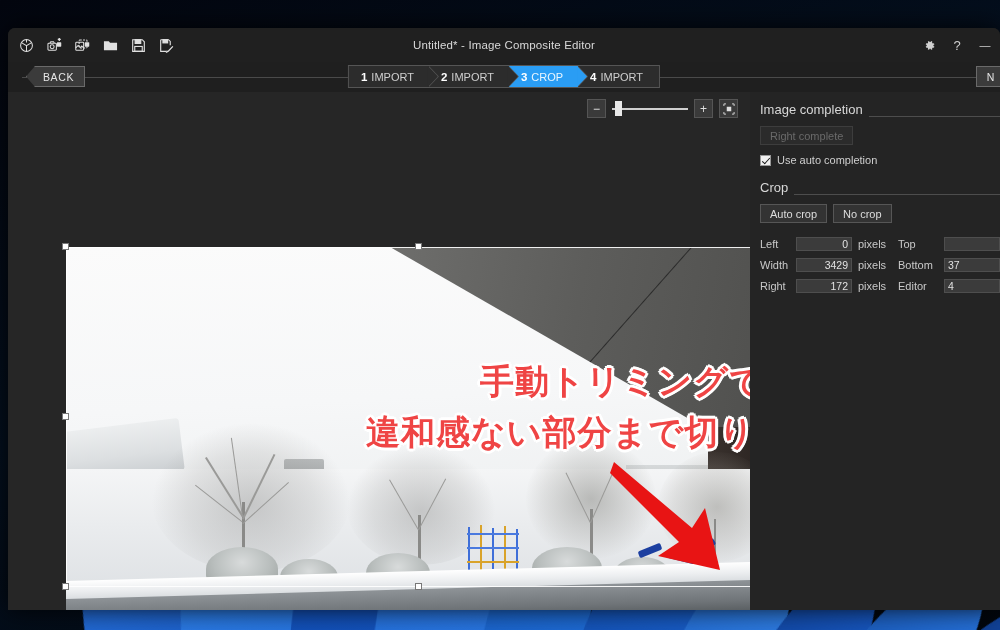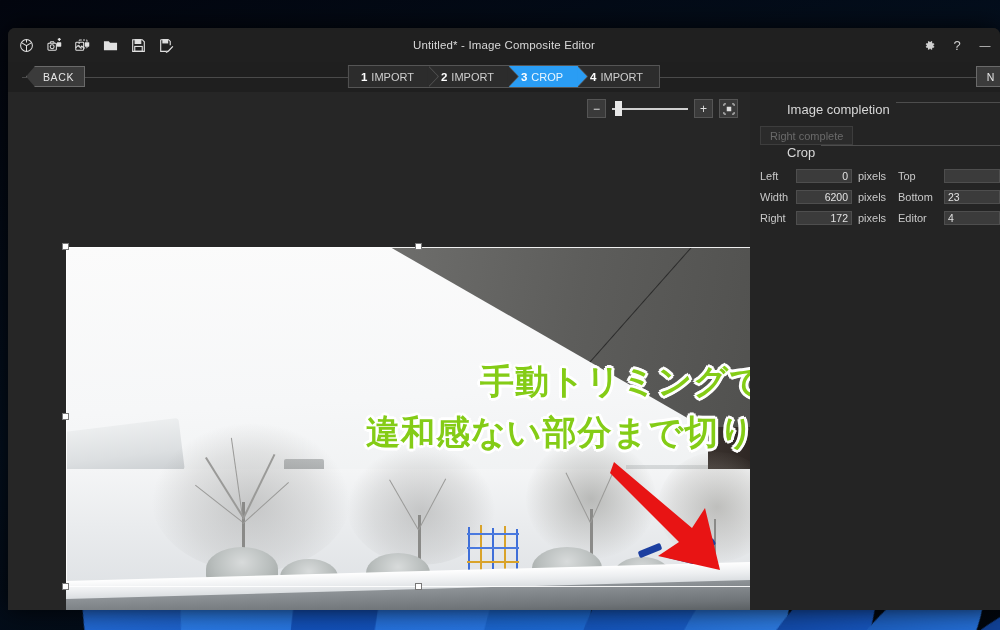--- a/index.html
+++ b/index.html
@@ -273,21 +273,21 @@
     background: #ffffff;
     border: 1px solid #777;
   }
 
   
   .anno {
     position: absolute;
     z-index: 25;
     font-weight: bold;
     font-size: 34px;
-    color: #84cc16;
+    color: #ef4444;
     letter-spacing: 1px;
     white-space: nowrap;
     text-shadow:
       2px 0 0 #fff, -2px 0 0 #fff, 0 2px 0 #fff, 0 -2px 0 #fff,
       2px 2px 0 #fff, -2px 2px 0 #fff, 2px -2px 0 #fff, -2px -2px 0 #fff,
       3px 0 0 #fff, -3px 0 0 #fff, 0 3px 0 #fff, 0 -3px 0 #fff;
   }
   .anno1 { left: 472px; top: 267px; }
   .anno2 { left: 358px; top: 318px; }
   .arrow-svg {
@@ -298,24 +298,23 @@
   
   .side-pane {
     position: relative;
     flex: 1;
     background: #242424;
     padding: 10px 0 0 10px;
     color: #cfcfcf;
     font-size: 11px;
   }
   .sec-head {
-    display: flex; align-items: flex-start; gap: 6px;
+    display: flex; align-items: flex-end; gap: 6px;
     font-size: 13px; color: #d8d8d8;
     margin-bottom: 9px;
-    margin-left: 27px;
   }
   .sec-head .line {
     flex: 1; height: 1px; background: #4d4d4d;
   }
   .btn {
     display: inline-flex; align-items: center; justify-content: center;
     height: 19px; padding: 0 9px;
     background: #333; border: 1px solid #565656;
     color: #ddd; font-size: 11px; cursor: pointer;
   }
@@ -552,39 +551,47 @@
 
     <div class="side-pane">
 
       <div class="sec-head">
         <span>Image completion</span>
         <span class="line"></span>
       </div>
 
       <div class="btn disabled">Right complete</div>
 
+      <div class="check-row">
+        <div class="cbox"></div>
+        <span>Use auto completion</span>
+      </div>
 
       <div class="sec-head">
         <span>Crop</span>
         <span class="line"></span>
       </div>
 
+      <div class="btn-row">
+        <div class="btn">Auto crop</div>
+        <div class="btn">No crop</div>
+      </div>
 
       <div class="fields">
         <span class="fld-lbl">Left</span>
         <div class="fld">0</div>
         <span class="unit">pixels</span>
         <span class="fld-lbl">Top</span>
         <div class="fld"></div>
 
         <span class="fld-lbl">Width</span>
-        <div class="fld">6200</div>
+        <div class="fld">3429</div>
         <span class="unit">pixels</span>
         <span class="fld-lbl">Bottom</span>
-        <div class="fld" style="text-align:left;">23</div>
+        <div class="fld" style="text-align:left;">37</div>
 
         <span class="fld-lbl">Right</span>
         <div class="fld">172</div>
         <span class="unit">pixels</span>
         <span class="fld-lbl">Editor</span>
         <div class="fld" style="text-align:left;">4</div>
       </div>
 
     </div>
   </div>

